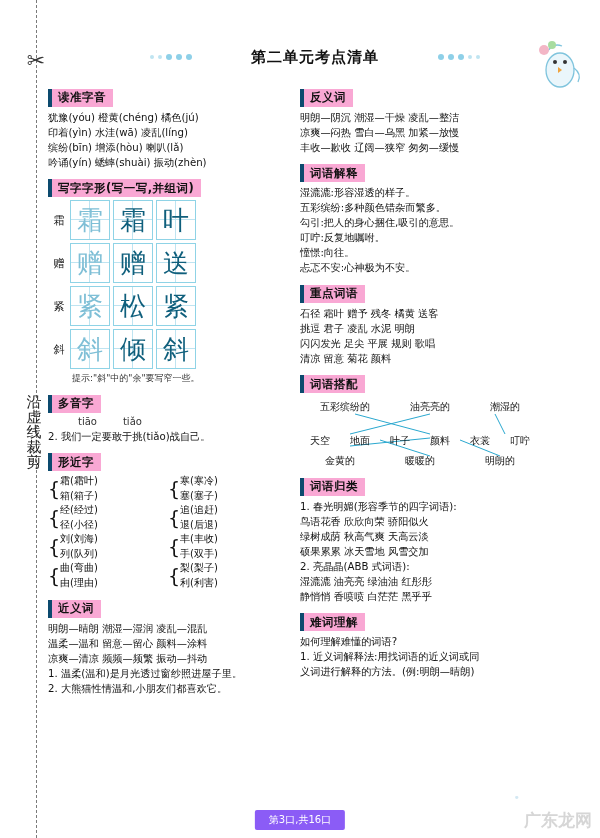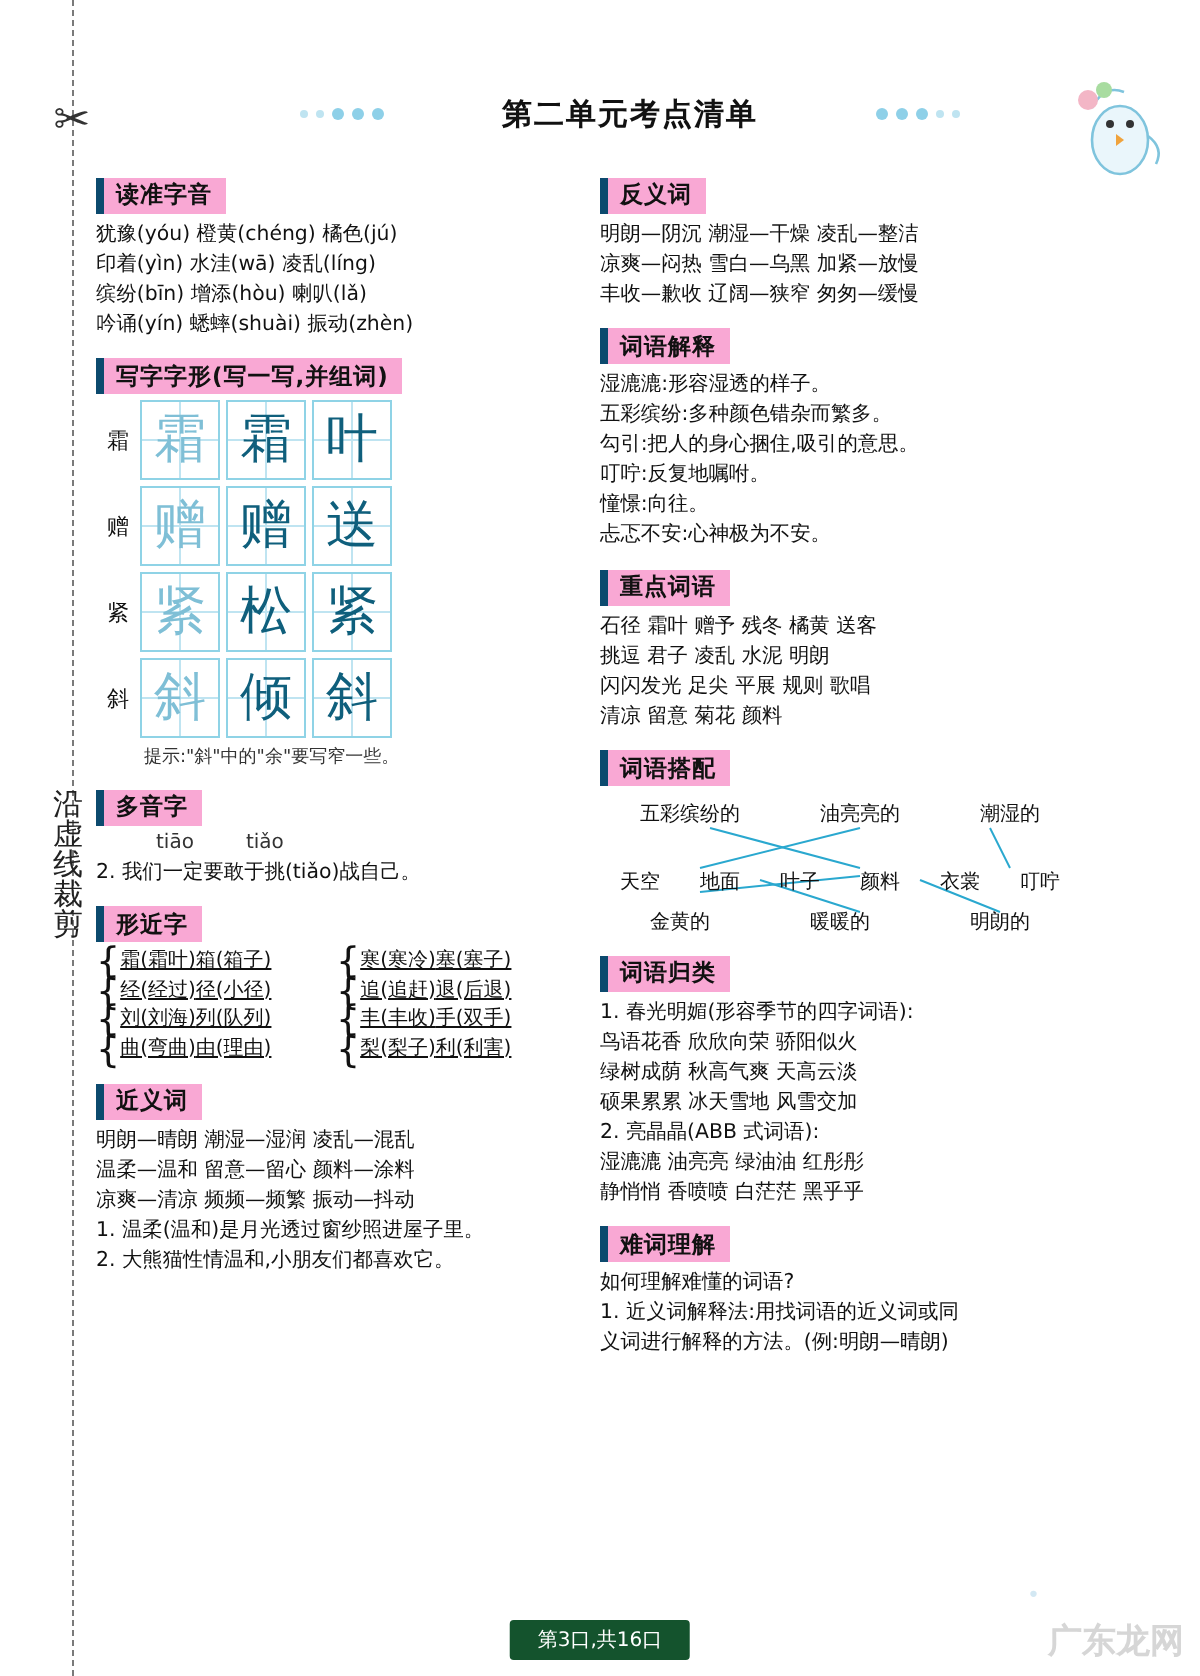--- a/index.html
+++ b/index.html
@@ -95,31 +95,31 @@
   .duo-lines{margin-top:2px;}
 
   
   .jin-wrap{display:flex;flex-wrap:wrap;}
   .jin-col{width:50%;}
   .jin-item{display:flex;align-items:center;font-size:10px;line-height:14.5px;white-space:nowrap;}
   .brace{
     font-size:19px;line-height:14px;color:#111;margin-right:0px;
     font-family:"DejaVu Sans",sans-serif;
   }
-  .jin-pair{display:flex;flex-direction:row;text-decoration:underline;}
+  .jin-pair{display:flex;flex-direction:column;}
 
   
   .match{position:relative;height:70px;margin-top:2px;}
   .match .mrow{position:absolute;width:100%;display:flex;justify-content:space-around;font-size:10px;color:#111;}
   .match svg{position:absolute;left:0;top:0;}
 
   
   .footer{
     position:absolute;left:50%;transform:translateX(-50%);bottom:8px;
-    background:#14532d;color:#fff;font-size:10px;
+    background:#8b5cf6;color:#fff;font-size:10px;
     padding:3px 14px;border-radius:2px;white-space:nowrap;
   }
   .wm{
     position:absolute;right:8px;bottom:6px;
     color:#cfcfcf;font-size:17px;font-weight:bold;opacity:.85;white-space:nowrap;
   }
   .bluewm{
     position:absolute;right:80px;bottom:34px;color:#cfe6f2;font-size:11px;opacity:.9;
   }
 </style>

